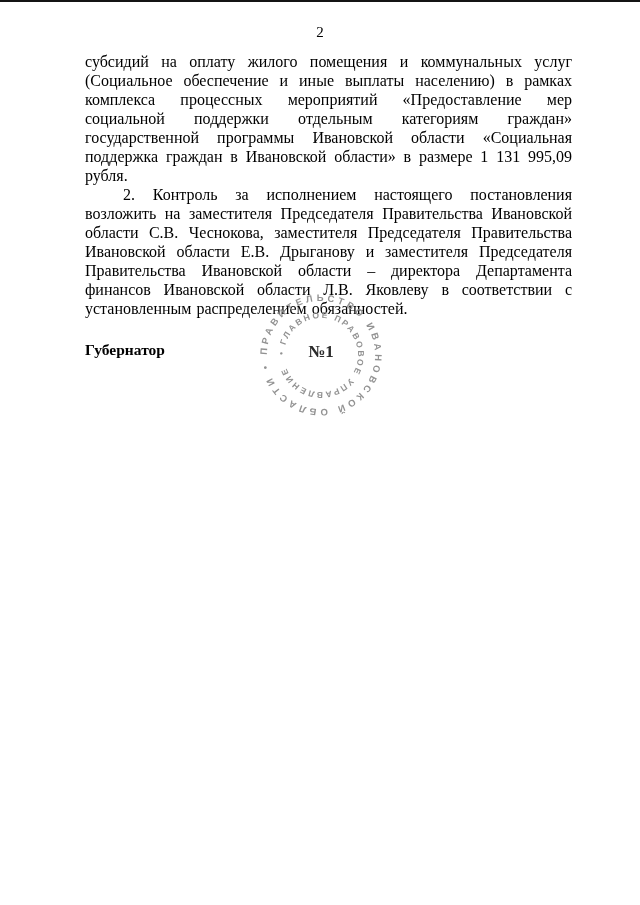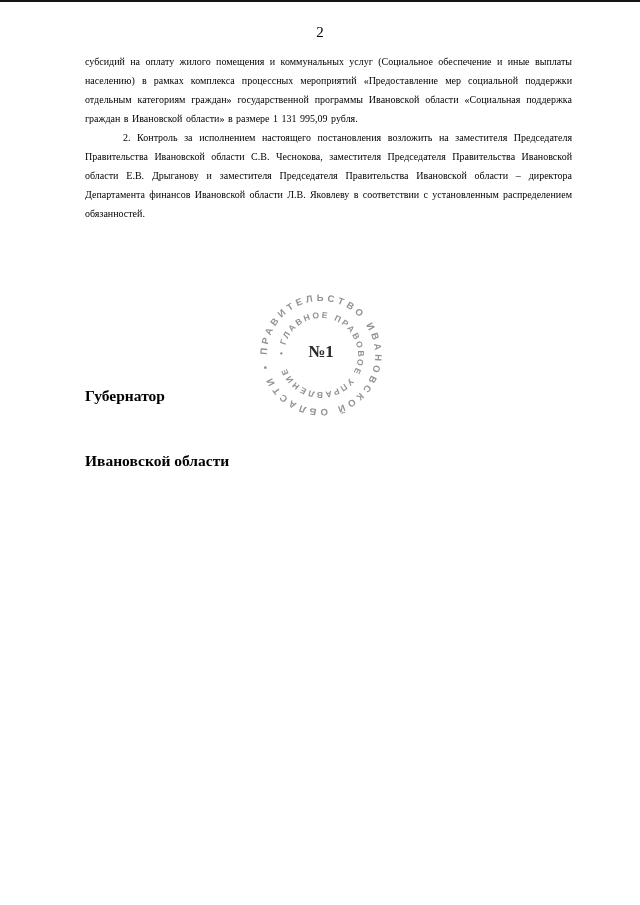--- a/index.html
+++ b/index.html
@@ -23,40 +23,40 @@
     left: 0;
     width: 100%;
     text-align: center;
     font-size: 15px;
   }
   .body-text {
     position: absolute;
     top: 50px;
     left: 85px;
     width: 487px;
-    font-size: 10px;
+    font-size: 16px;
     line-height: 19px;
     text-align: justify;
     word-spacing: 1px;
   }
   .para { text-align: justify; }
   .para.indent { text-indent: 38px; }
   .signature-row {
     position: absolute;
     top: 338px;
     left: 85px;
     width: 487px;
     display: flex;
     justify-content: space-between;
     align-items: flex-end;
     font-weight: bold;
     font-size: 15.5px;
     line-height: 19px;
   }
-  .sig-left div { white-space: nowrap; margin-top: 46px; }
+  .sig-left div { white-space: nowrap; }
   .sig-right { white-space: nowrap; }
   .stamp {
     position: absolute;
     left: 256px;
     top: 288px;
     width: 130px;
     height: 130px;
     pointer-events: none;
   }
   .stamp svg { position: absolute; inset: 0; }
@@ -87,21 +87,20 @@
   <div class="page-number">2</div>
 
   <div class="body-text">
     <p class="para">субсидий на оплату жилого помещения и коммунальных услуг (Социальное обеспечение и иные выплаты населению) в рамках комплекса процессных мероприятий «Предоставление мер социальной поддержки отдельным категориям граждан» государственной программы Ивановской области «Социальная поддержка граждан в Ивановской области» в размере 1 131 995,09 рубля.</p>
     <p class="para indent">2. Контроль за исполнением настоящего постановления возложить на заместителя Председателя Правительства Ивановской области С.В. Чеснокова, заместителя Председателя Правительства Ивановской области Е.В. Дрыганову и заместителя Председателя Правительства Ивановской области – директора Департамента финансов Ивановской области Л.В. Яковлеву в соответствии с установленным распределением обязанностей.</p>
   </div>
 
   <div class="signature-row">
     <div class="sig-left">
       <div>Губернатор</div>
-      <div>Ивановской области</div>
     </div>
   </div>
 
   <div class="stamp">
     <svg width="130" height="130" viewBox="0 0 130 130">
       <defs>
         <path id="outerRing" d="M 11,65 A 54,54 0 1 1 119,65 A 54,54 0 1 1 11,65" fill="none"></path>
         <path id="innerRing" d="M 28,65 A 37,37 0 1 1 102,65 A 37,37 0 1 1 28,65" fill="none"></path>
       </defs>
       <text class="ring-text ring-outer" fill="#929292">

